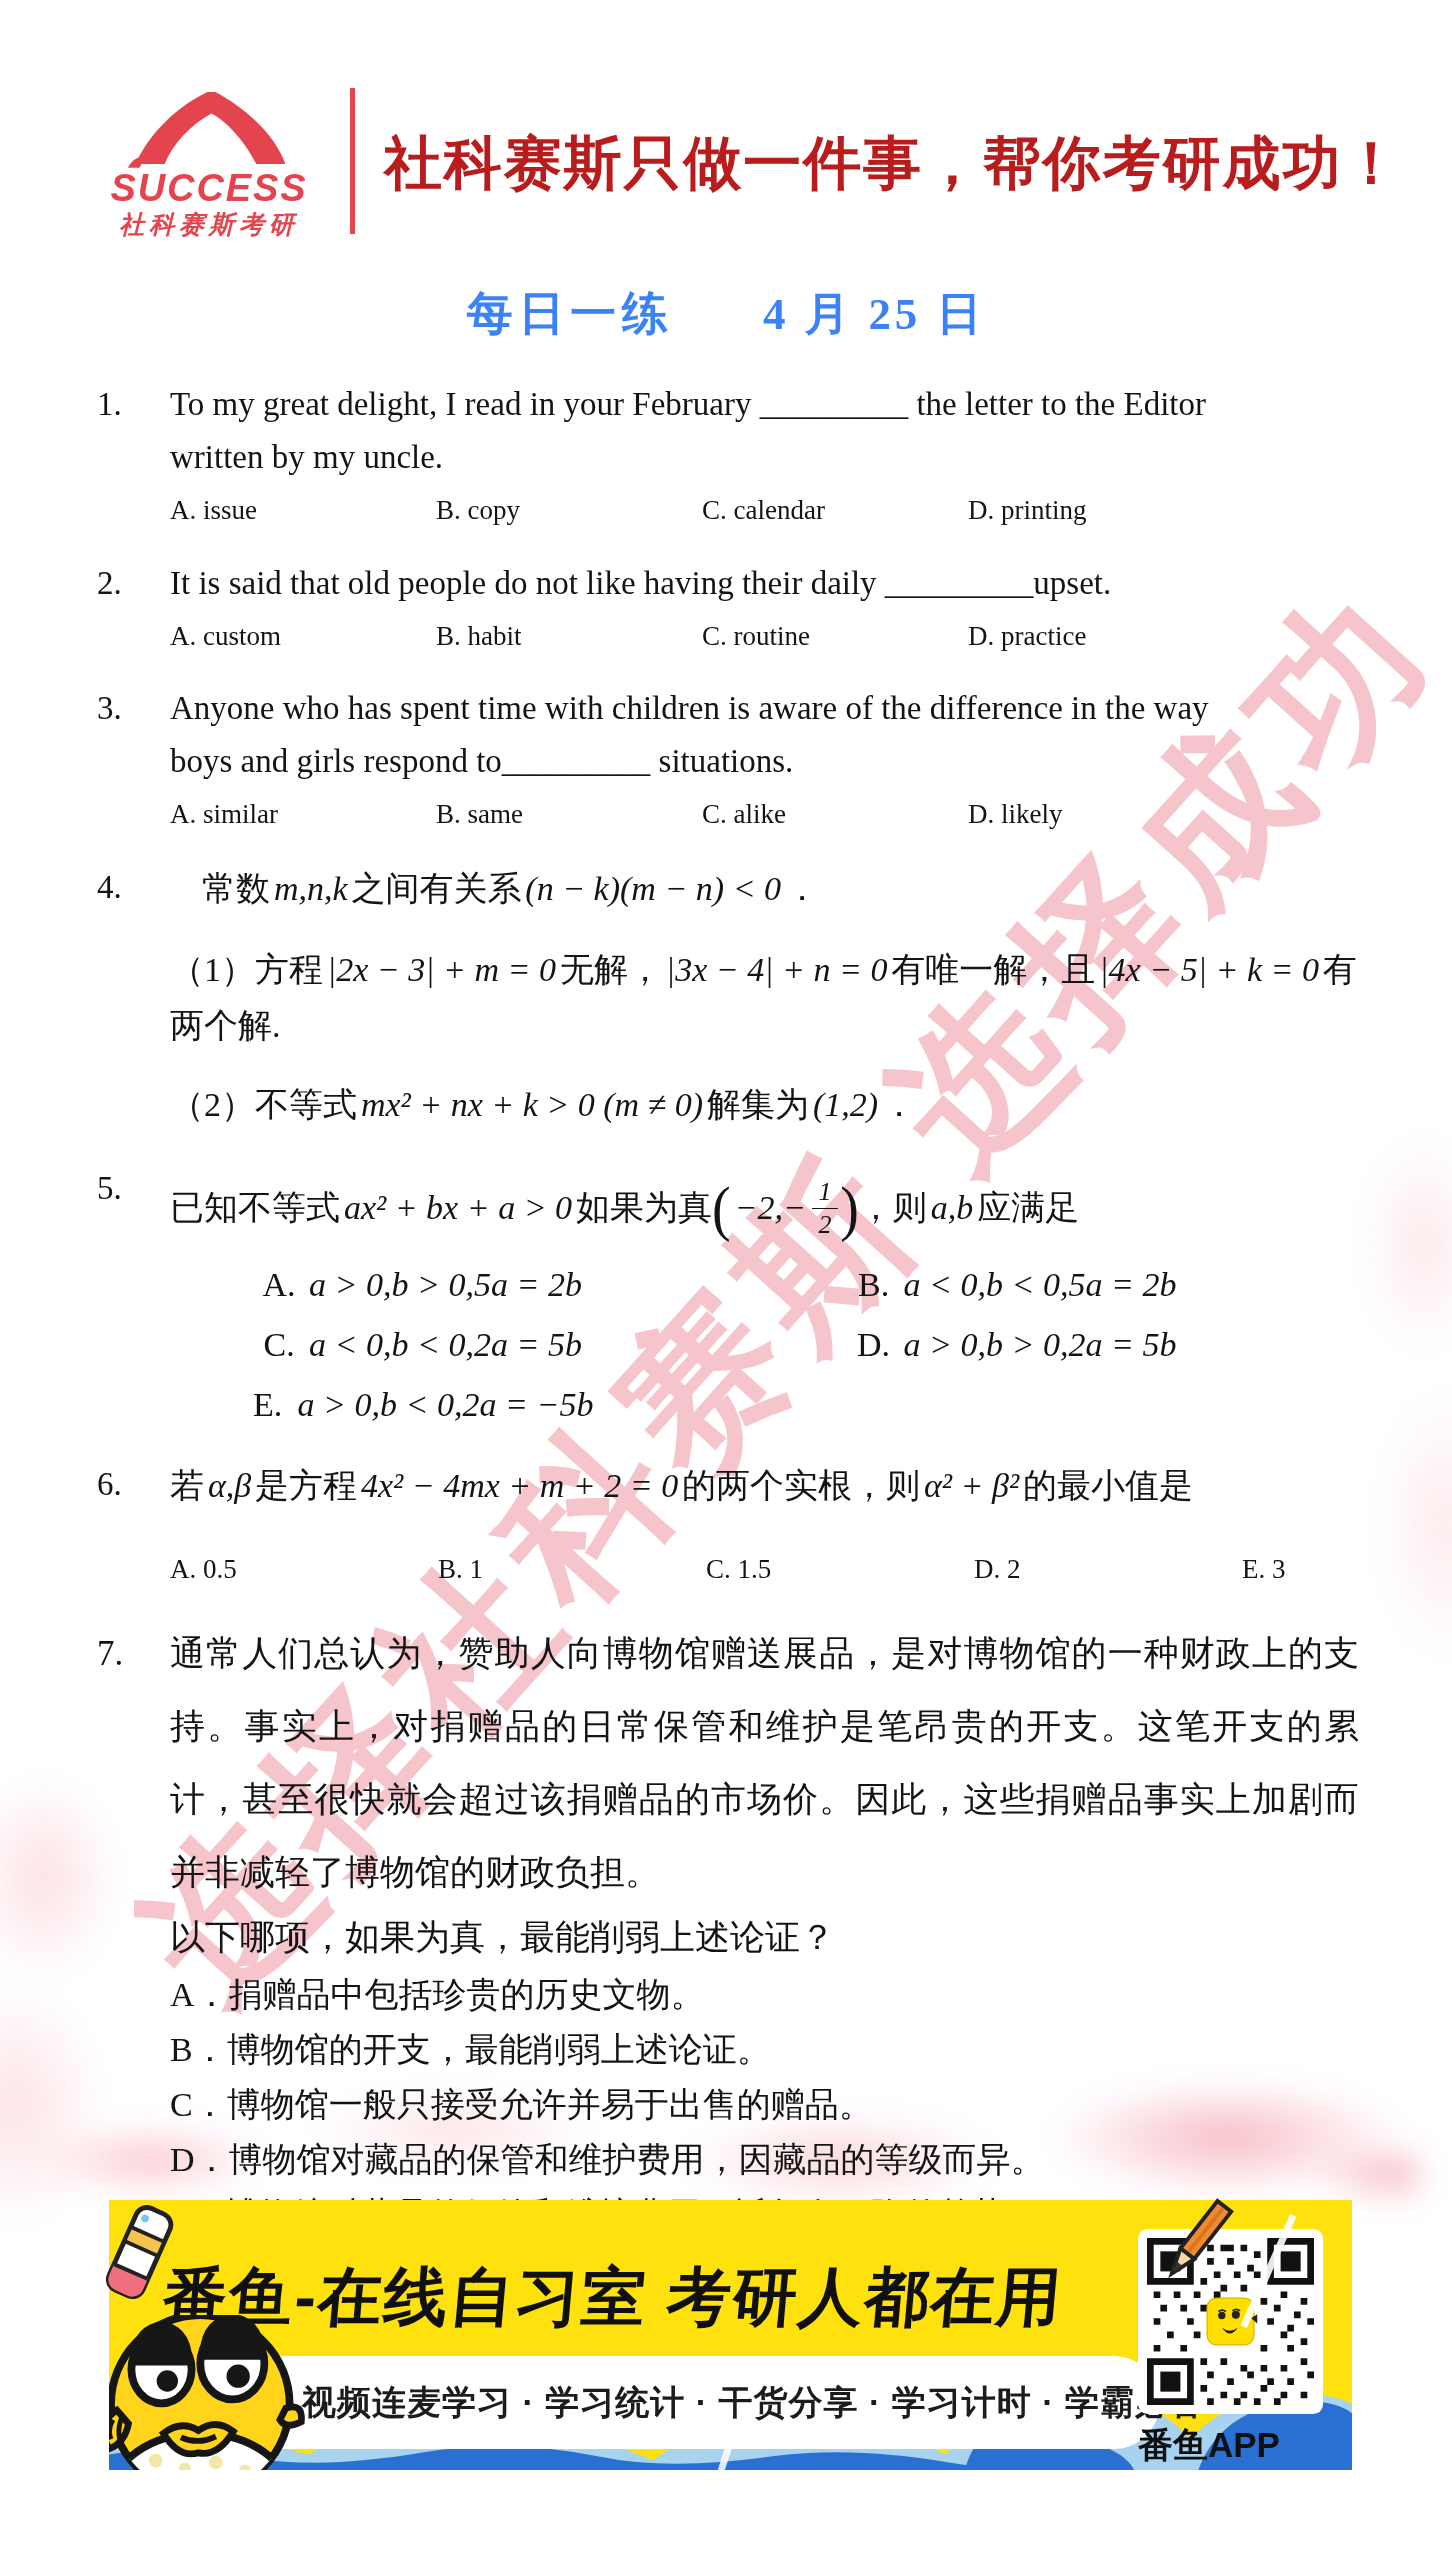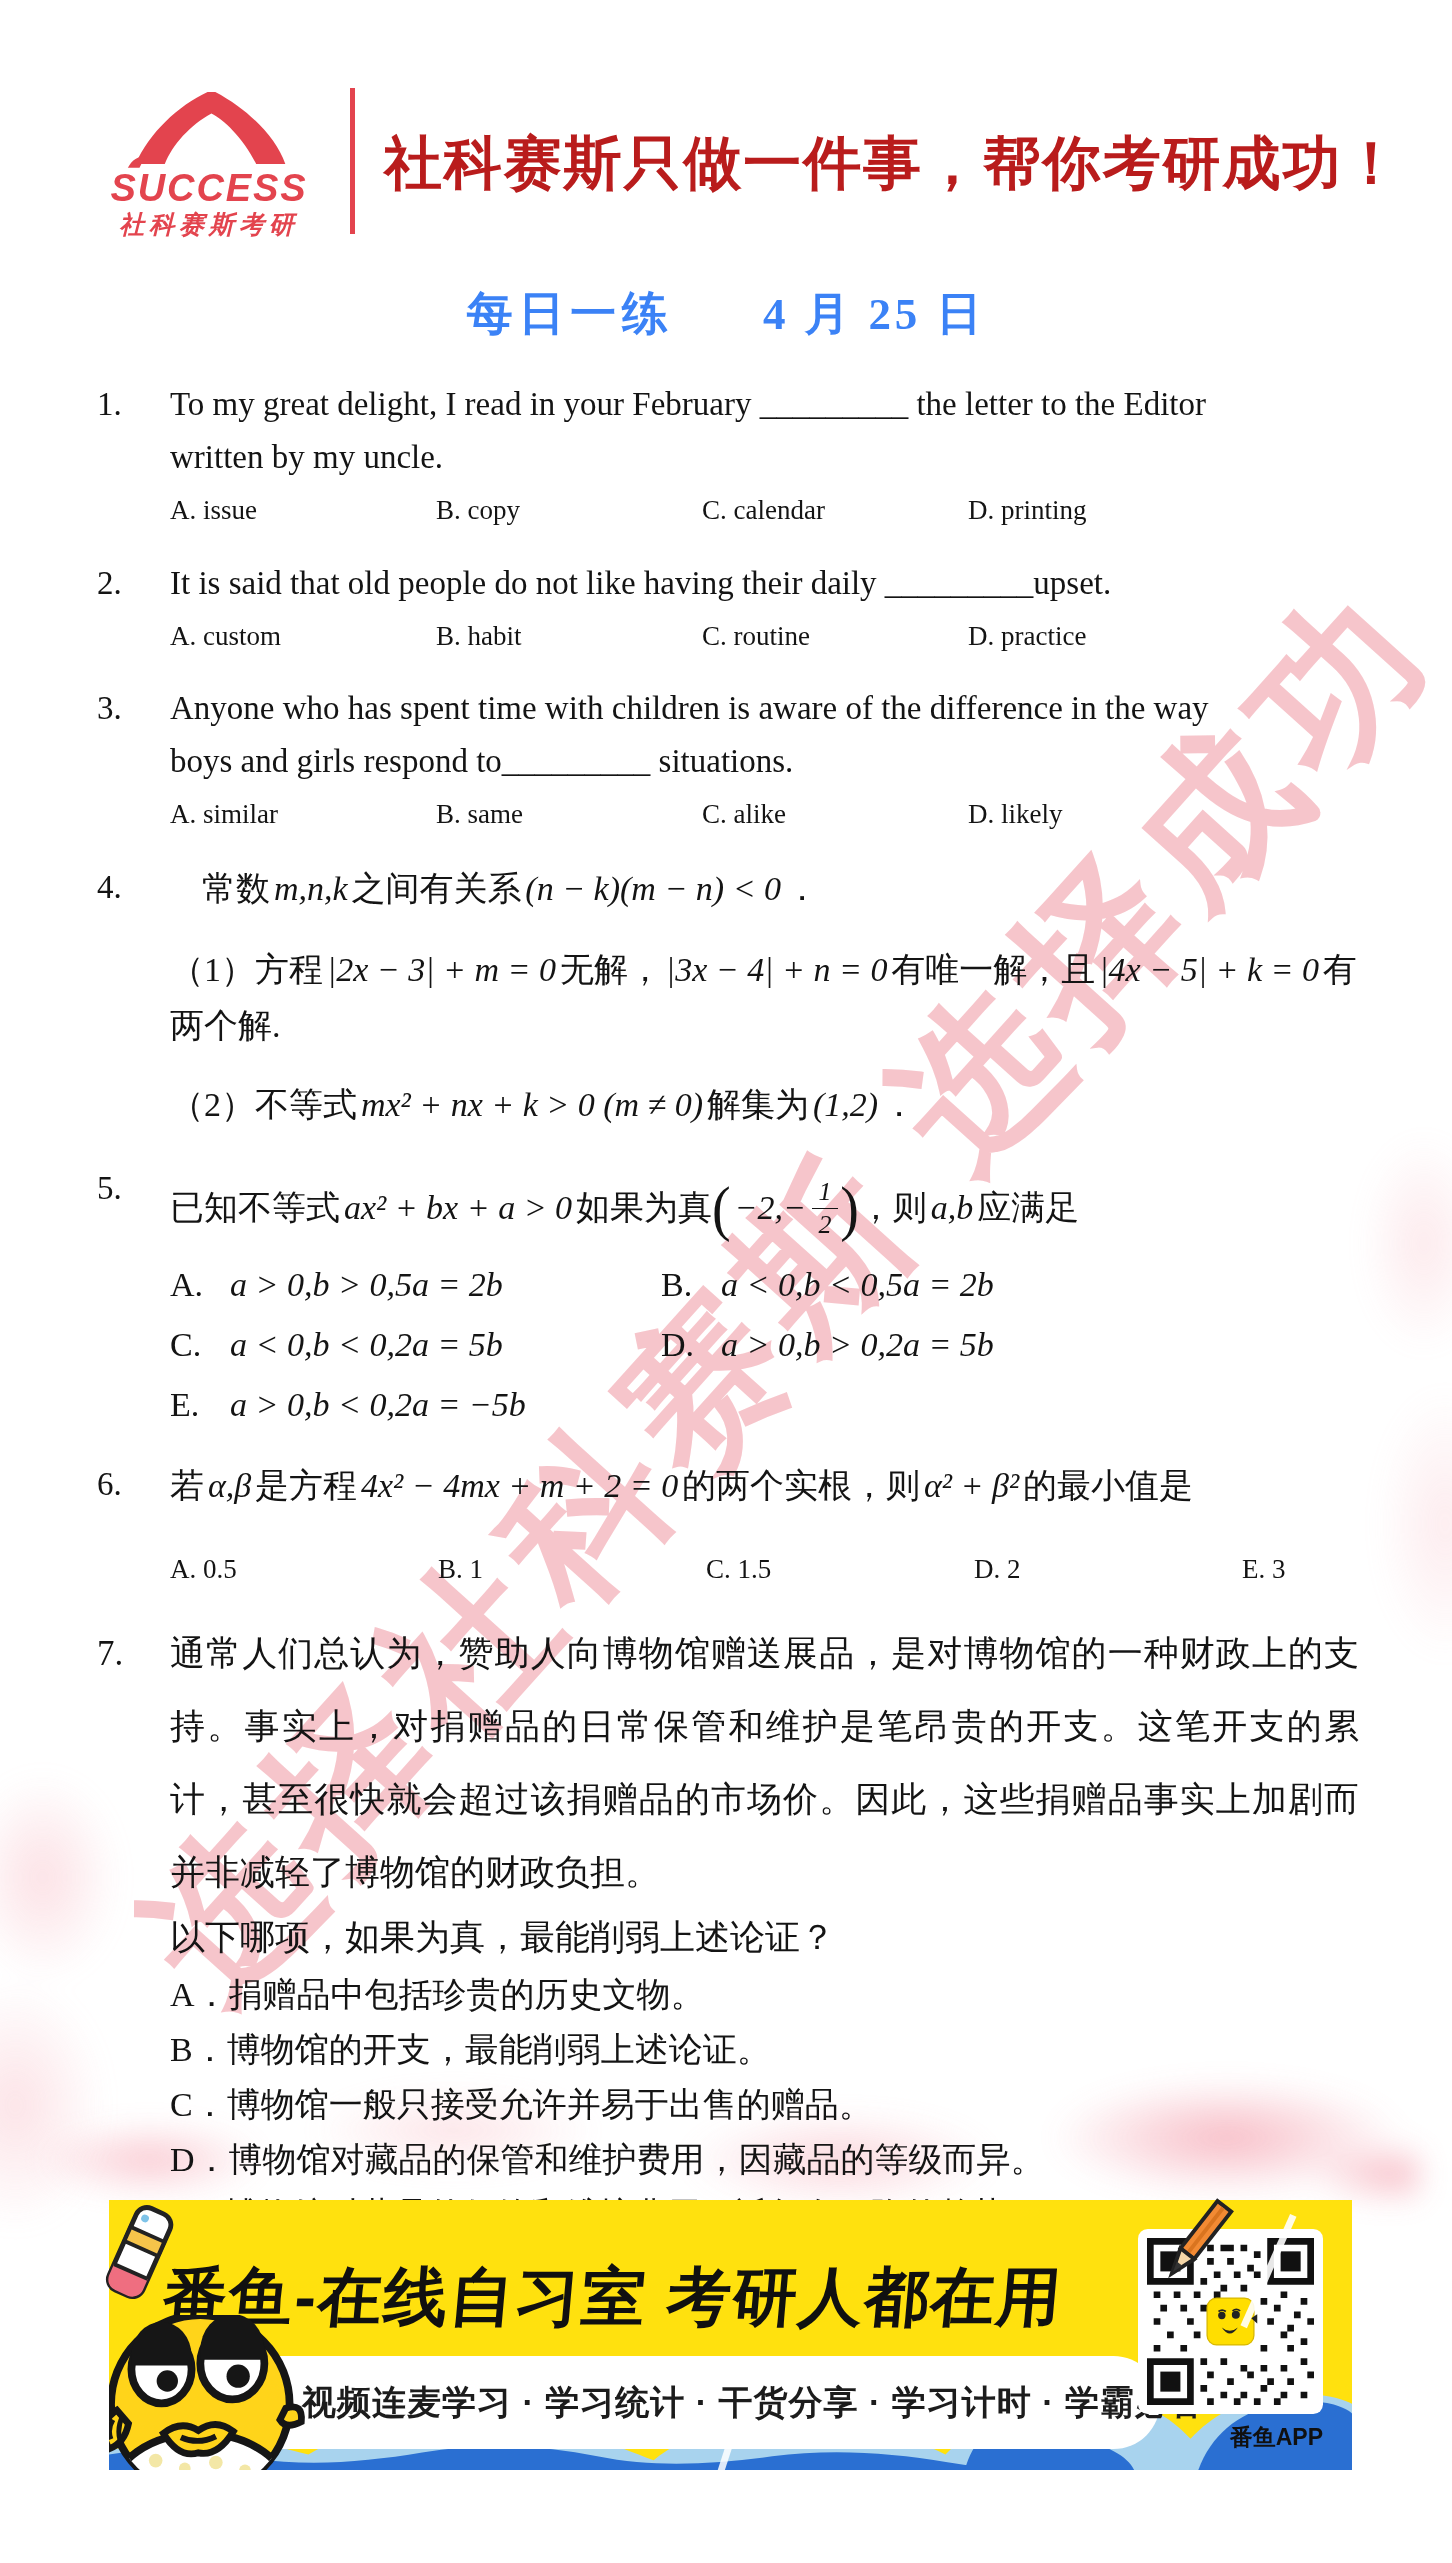--- a/index.html
+++ b/index.html
@@ -88,21 +88,21 @@
   .q4 .stem { margin-bottom:25px;margin-left:32px; }
   .q4 .sub1 { margin-bottom:23px; }
   .mb20 { margin-bottom:19.5px; } .mb30 { margin-bottom:29px; } .mb22 { margin-bottom:21.4px; } .mb24 { margin-bottom:23px; }
 
   
   .q5-stem { display:flex; align-items:center; font-size:34px; min-height:93px; }
   .bigp { font-size:56px; font-weight:400; transform:scaleY(1.1); display:inline-block; line-height:1; }
   .frac { display:inline-flex; flex-direction:column; align-items:center; font-size:26px; line-height:1.12; font-style:italic; vertical-align:middle; margin:0 1.9px; }
   .frac .fnum { border-bottom:1.9px solid #141414; padding:0 6.8px 1px; }
   .frac .fden { padding-top:1px; }
-  .q5-opts { display:grid; grid-template-columns:491px auto; font-size:34px; line-height:60px; }
+  .q5-opts { display:grid; grid-template-columns:491px auto; font-size:34px; line-height:60px;text-align:center; }
   .q5-opt .ol { display:inline-block; width:60px; font-style:normal; }
   .q5-opt .of { font-style:italic; }
 
   
   .q7 .qnum { font-size:35px; line-height:73px; }
   .q7 .para { font-size:35px; line-height:73px; text-align:justify; }
   .q7 .ask  { font-size:35px; line-height:58px; }
   .q7 .copts div { font-size:34px; line-height:55px; }
 
   
@@ -124,23 +124,23 @@
     font-family:"Liberation Sans","DejaVu Sans",sans-serif; font-weight:700;
     font-size:34px; color:#1c1c1c; letter-spacing:1px; white-space:nowrap;
   }
   .waves { position:absolute; left:0; bottom:0; width:1243px; height:117px; }
   .fish { position:absolute; left:-9.7px; top:115px; }
   .qr-box {
     position:absolute; left:1029px; top:29px; width:185px; height:185px;
     background:#fff; border-radius:9.7px; display:flex; align-items:center; justify-content:center;
   }
   .app-label {
-    position:absolute; left:1029px; top:222px; width:185px; text-align:right;
+    position:absolute; left:1029px; top:222px; width:185px; text-align:left;
     font-family:"Liberation Sans","DejaVu Sans",sans-serif; font-weight:900;
-    font-size:23px; color:#101010;
+    font-size:35px; color:#101010;
   }
   .deco-icon { position:absolute; z-index:5; }
   .eraser-icon { left:115px; top:2204px; transform:rotate(24deg); }
   .pencil-icon { left:1146px; top:2196px; }
   .streak {
     position:absolute; left:1265px; top:2210px; width:6.8px; height:122px;
     background:#fff; opacity:.9; transform:rotate(24deg); z-index:5;
   }
 </style>
 </head>

